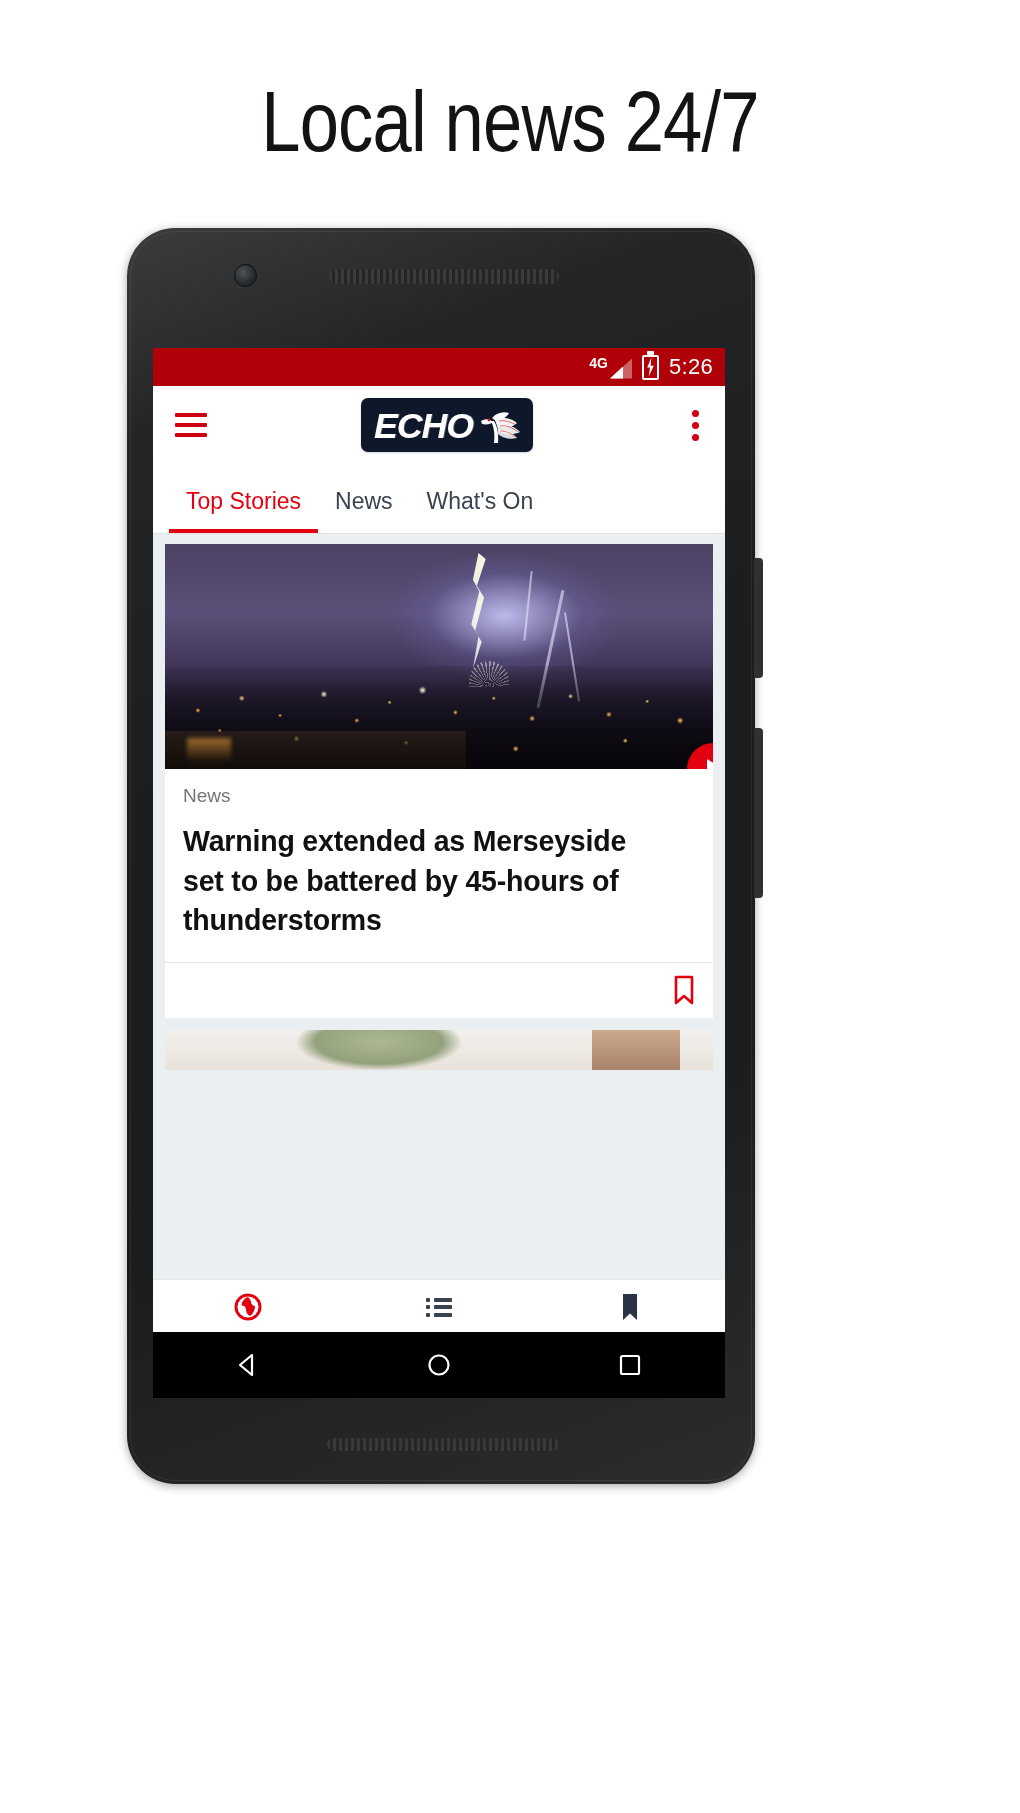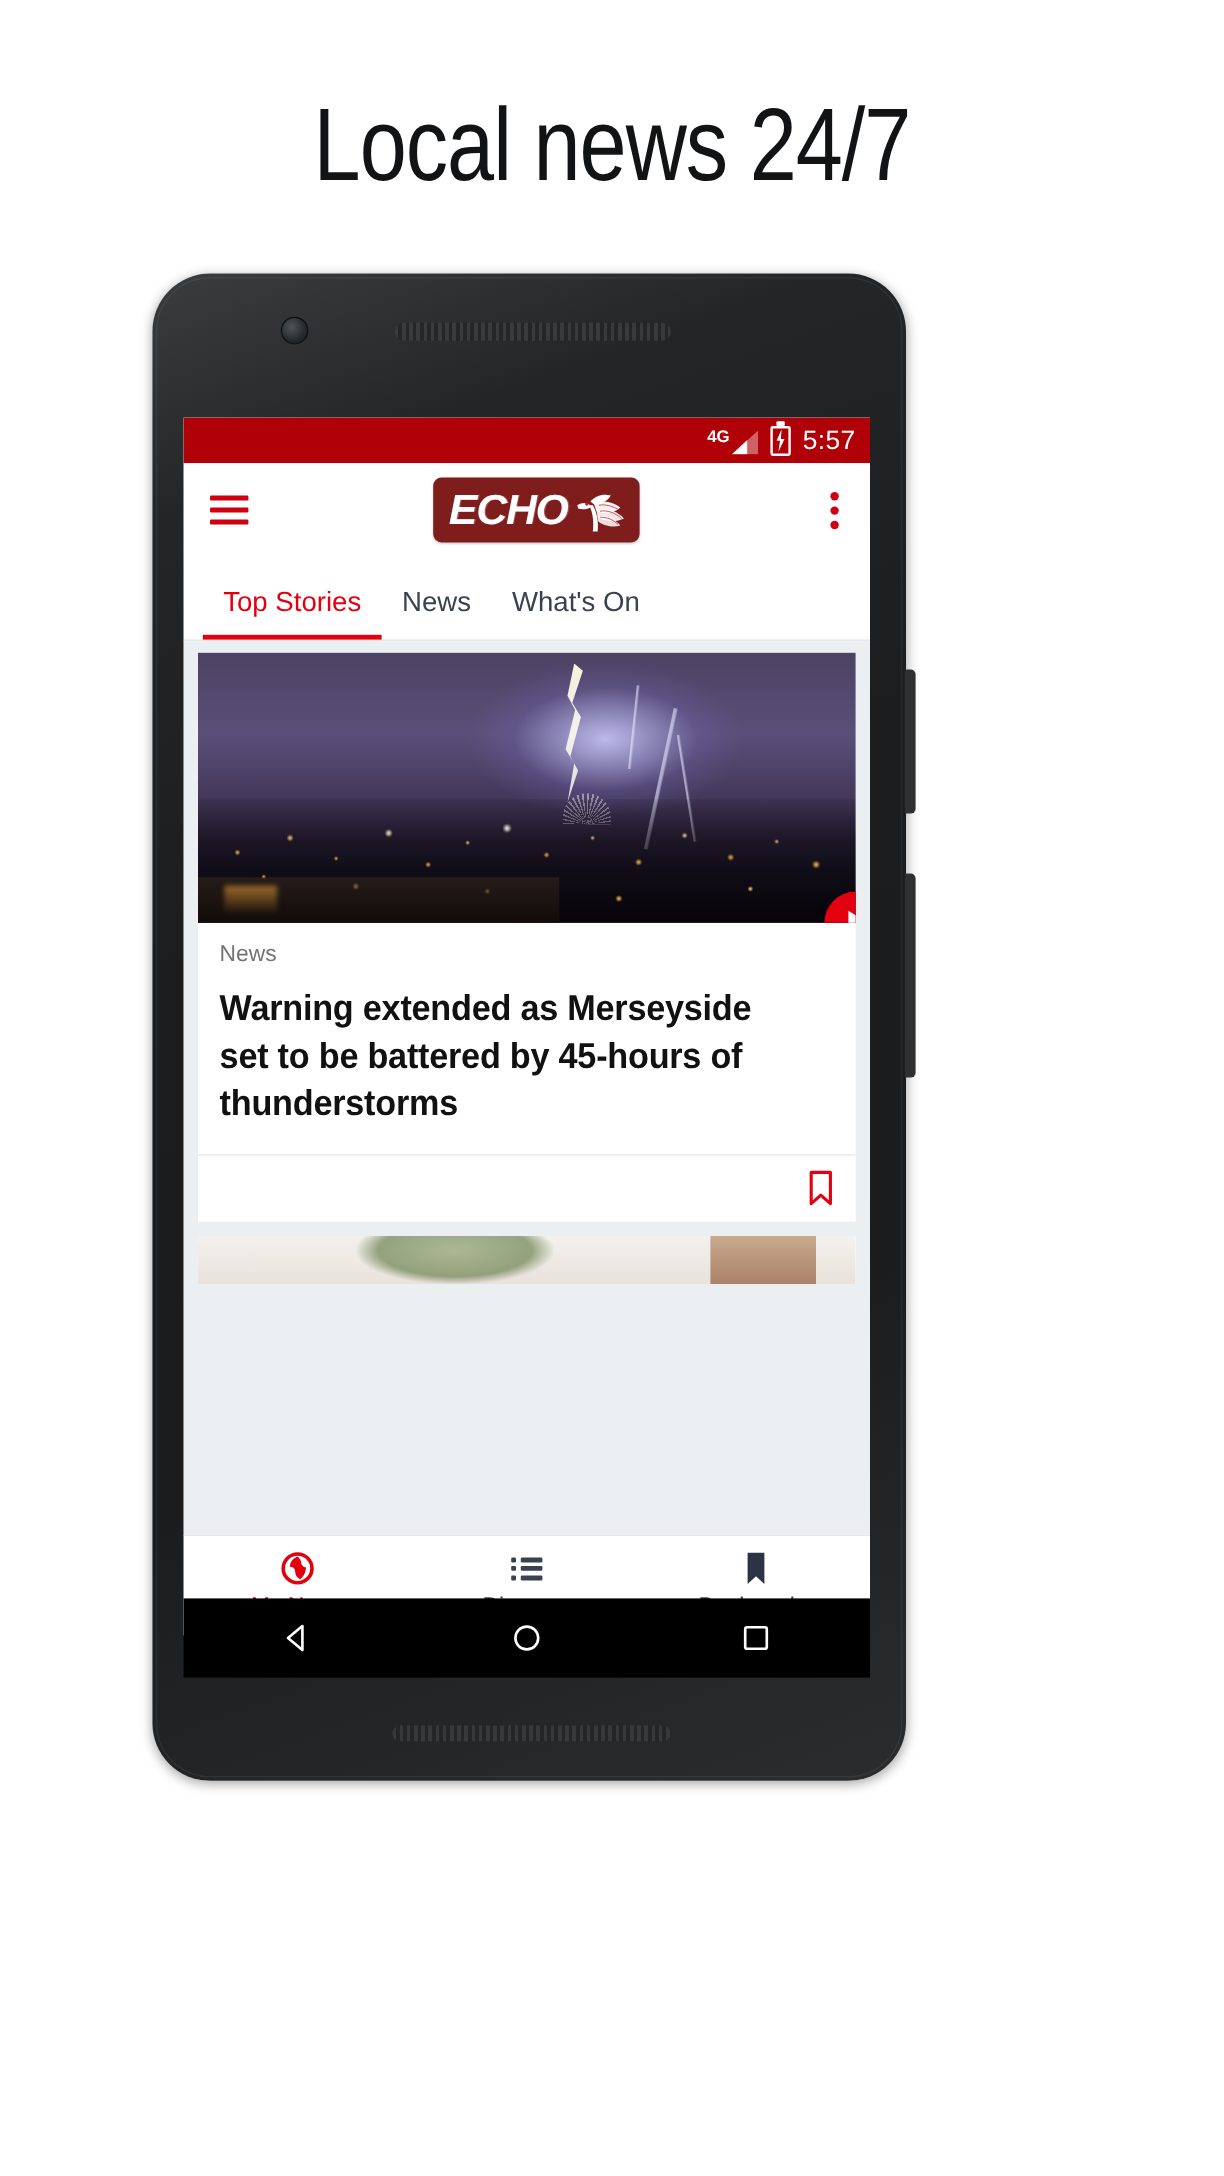--- a/index.html
+++ b/index.html
@@ -116,21 +116,21 @@
     display:flex; align-items:center; justify-content:space-between;
     padding:0 22px;
   }
   .hamburger { width:32px; height:24px; display:flex; flex-direction:column; justify-content:space-between; cursor:pointer; }
   .hamburger i { display:block; height:4px; background:#d00010; border-radius:1px; }
   .kebab { width:8px; display:flex; flex-direction:column; gap:5px; align-items:center; cursor:pointer; padding:4px 8px; }
   .kebab i { width:7px; height:7px; border-radius:50%; background:#d00010; }
 
   .logo {
     position:relative;
-    background:#7f1d1d; border-radius:7px;
+    background:#0f172a; border-radius:7px;
     padding:7px 10px 7px 14px;
     display:flex; align-items:center; gap:4px;
     box-shadow: 0 1px 2px rgba(0,0,0,.18);
   }
   .logo-text {
     color:#fff; font-family:"Liberation Sans", sans-serif;
     font-size:35px; font-weight:700; font-style:italic;
     letter-spacing:-1px; line-height:1;
     transform: scaleX(1.02);
     text-shadow: 1px 0 0 rgba(255,255,255,.25);
@@ -328,21 +328,21 @@
           <span class="sig-tri">
             <span class="full"></span>
               <span class="fill"></span>
           </span>
         </div>
         <div class="sb-batt">
           <span class="cap"></span>
             <span class="body"></span>
             <span class="bolt"></span>
         </div>
-        <div class="sb-time">5:57</div>
+        <div class="sb-time">5:26</div>
       </div>
 
       <div class="appbar">
         <div class="hamburger">
           <i></i>
             <i></i>
             <i></i>
         </div>
 
         <div class="logo">

